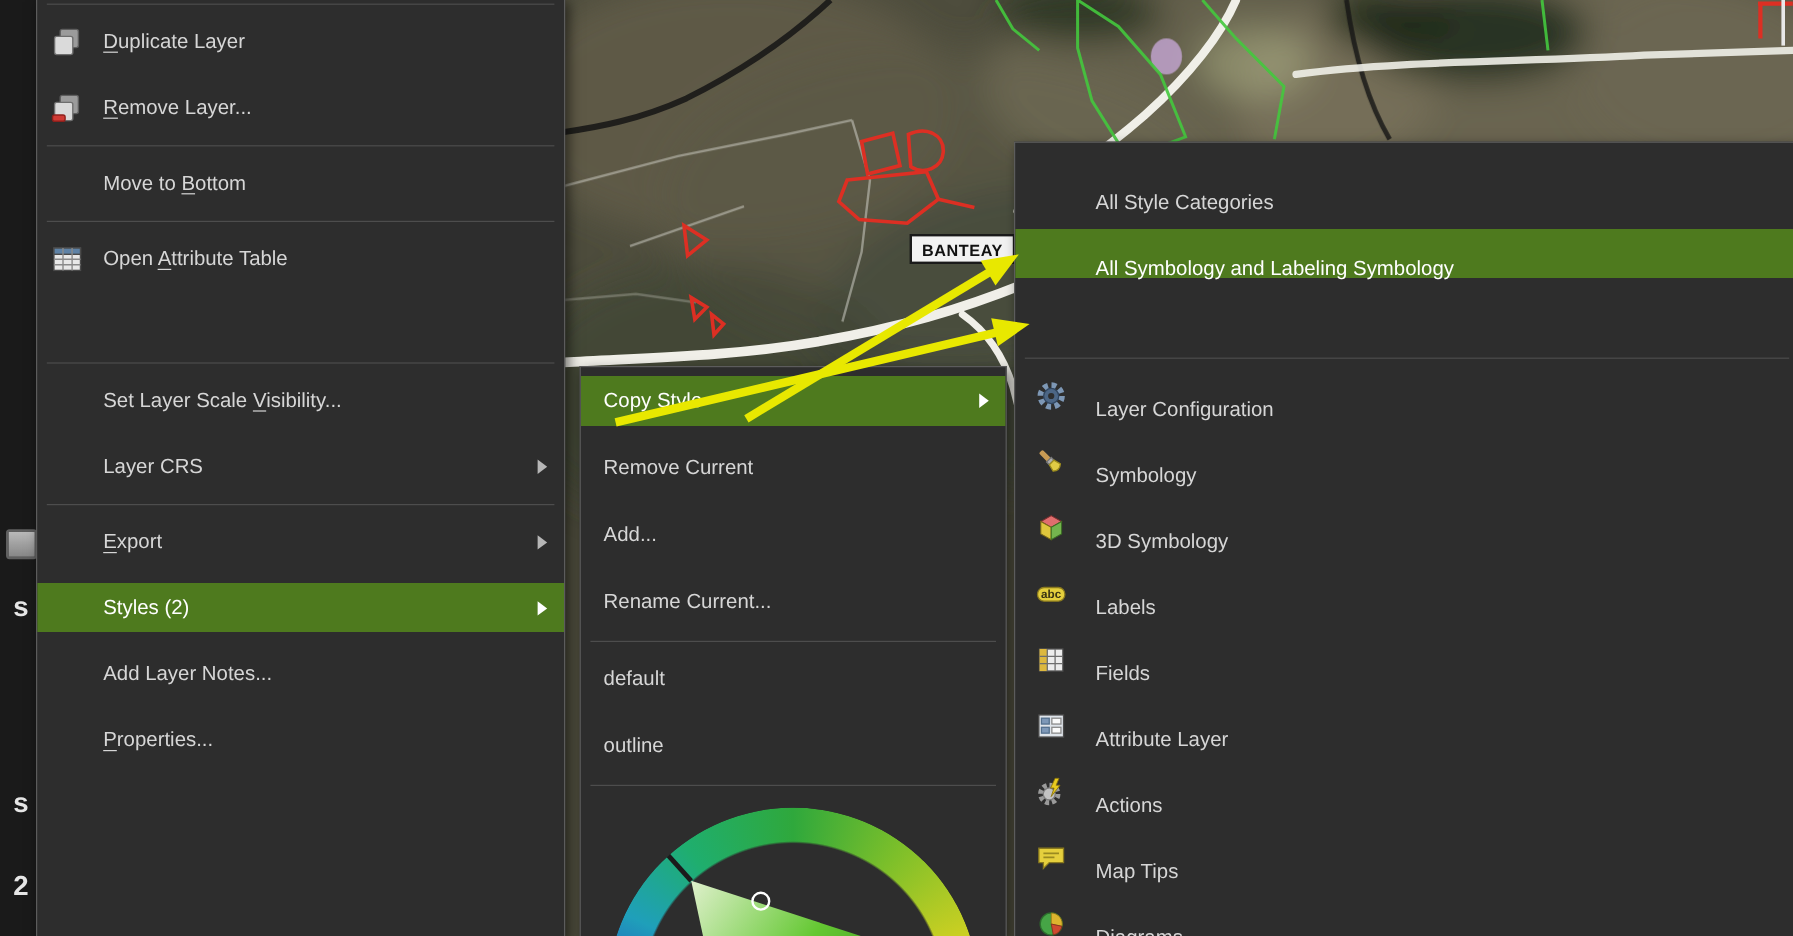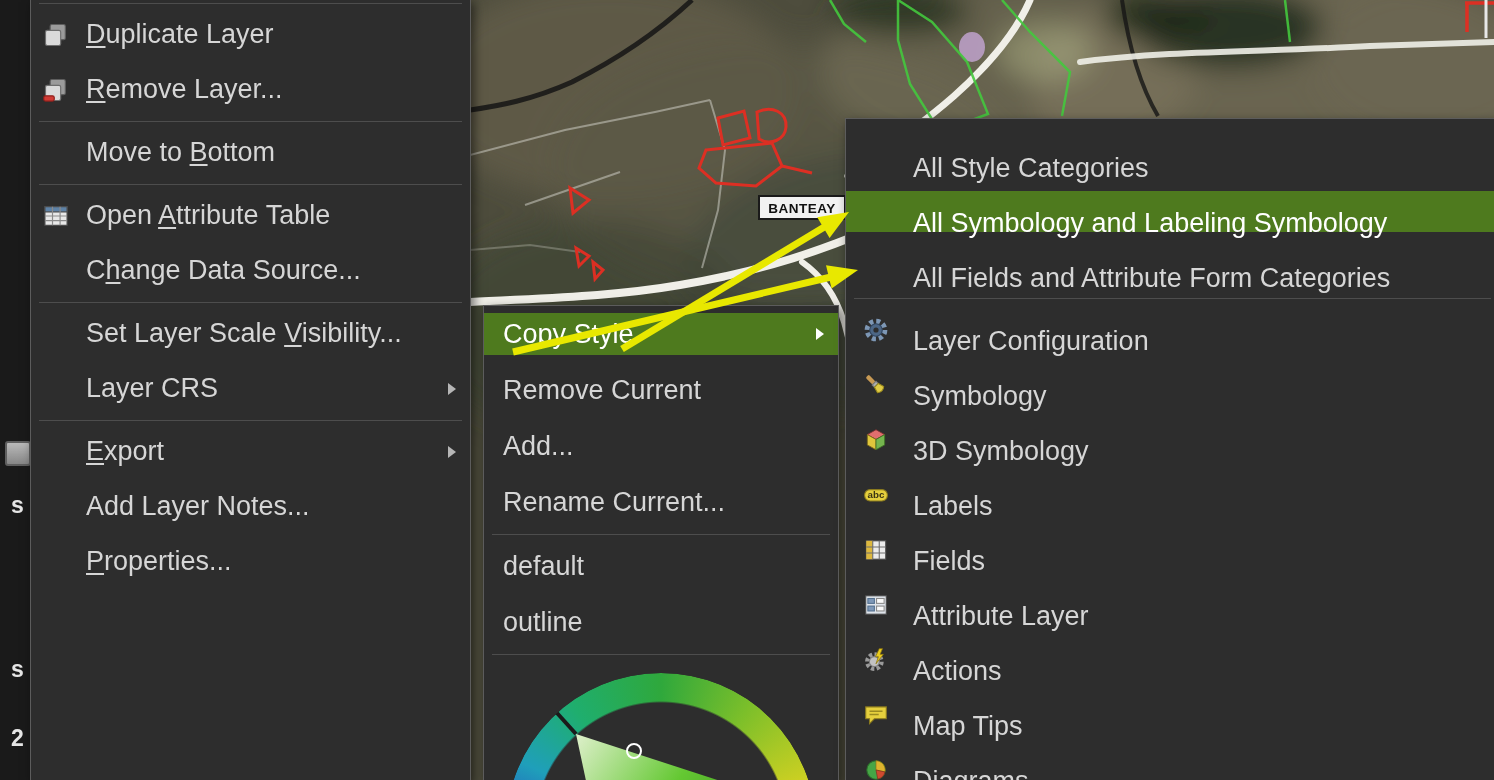--- a/index.html
+++ b/index.html
@@ -30,21 +30,21 @@
   .middle-menu .mi{height:56px;}
   .right-menu .mi{height:55px;}
   .mi.hl{background-color:var(--highlight-bg,#4e7a1e);}
   .mi.hl .lbl{color:var(--highlight-text,#fff);}
   .mi.hl .arrow{border-left-color:var(--highlight-text,#fff);}
 
   .ic{flex:0 0 auto;display:flex;align-items:flex-start;justify-content:center;}
   .left-menu .ic{width:30px;height:28px;margin-left:10px;}
   .right-menu .ic{width:28px;height:26px;margin-left:16px;}
   .ic svg{width:100%;height:100%;}
-  .lbl{font-size:27px;white-space:nowrap;color:var(--menu-text,#d6d6d6);}
+  .lbl{font-size:17px;white-space:nowrap;color:var(--menu-text,#d6d6d6);}
   .left-menu .lbl{margin-left:15px;}
   .middle-menu .lbl{margin-left:19px;}
   .right-menu .lbl{margin-left:23px;margin-top:24px;}
   .lbl u{text-underline-offset:3px;}
   .lbl.current{text-underline-offset:4px;}
 
   .arrow{margin-left:auto;margin-right:14px;width:0;height:0;
     border-left:8px solid #b6b6b6;border-top:6px solid transparent;border-bottom:6px solid transparent;}
 
   .sep{flex:0 0 auto;height:8px;display:flex;align-items:center;padding:0 8px;}
@@ -184,21 +184,20 @@
             <path d="M9,4 V20 M15.5,4 V20 M2.5,12 H21.5 M2.5,16 H21.5" stroke="#8a8a8a" fill="none"></path>
           </svg>
         </span>
       <span class="lbl">Open <u>A</u>ttribute Table</span>
     </div>
 
 
 
     <div class="mi">
       <span class="ic"></span>
-      <span class="lbl">C<u>h</u>ange Data Source...</span>
     </div>
 
     <div class="sep"></div>
 
     <div class="mi">
       <span class="ic"></span>
       <span class="lbl">Set Layer Scale <u>V</u>isibility...</span>
     </div>
 
     <div class="mi">
@@ -208,20 +207,25 @@
     </div>
 
     <div class="sep"></div>
 
     <div class="mi">
       <span class="ic"></span>
       <span class="lbl"><u>E</u>xport</span>
       <span class="arrow"></span>
     </div>
 
+    <div class="mi hl">
+      <span class="ic"></span>
+      <span class="lbl">Styles (2)</span>
+      <span class="arrow"></span>
+    </div>
 
     <div class="mi">
       <span class="ic"></span>
       <span class="lbl">Add Layer Notes...</span>
     </div>
 
     <div class="mi">
       <span class="ic"></span>
       <span class="lbl"><u>P</u>roperties...</span>
     </div>
@@ -269,21 +273,20 @@
     <div class="mi">
       <span class="ic"></span>
       <span class="lbl">All Style Categories</span>
     </div>
     <div class="mi hl">
       <span class="ic"></span>
       <span class="lbl">All Symbology and Labeling Symbology</span>
     </div>
     <div class="mi">
       <span class="ic"></span>
-      <span class="lbl">All Fields and Attribute Form Categories</span>
     </div>
     <div class="sep"></div>
 
     <div class="mi">
       <span class="ic">
           <svg viewBox="0 0 24 24">
             <circle cx="12" cy="12" r="8" fill="none" stroke="#7d97b5" stroke-width="5" stroke-dasharray="3.6 2.68"></circle>
             <circle cx="12" cy="12" r="5.8" fill="#4c6685" stroke="#30455f"></circle>
             <circle cx="12" cy="12" r="2.4" fill="#2d2d2d"></circle>
           </svg>

